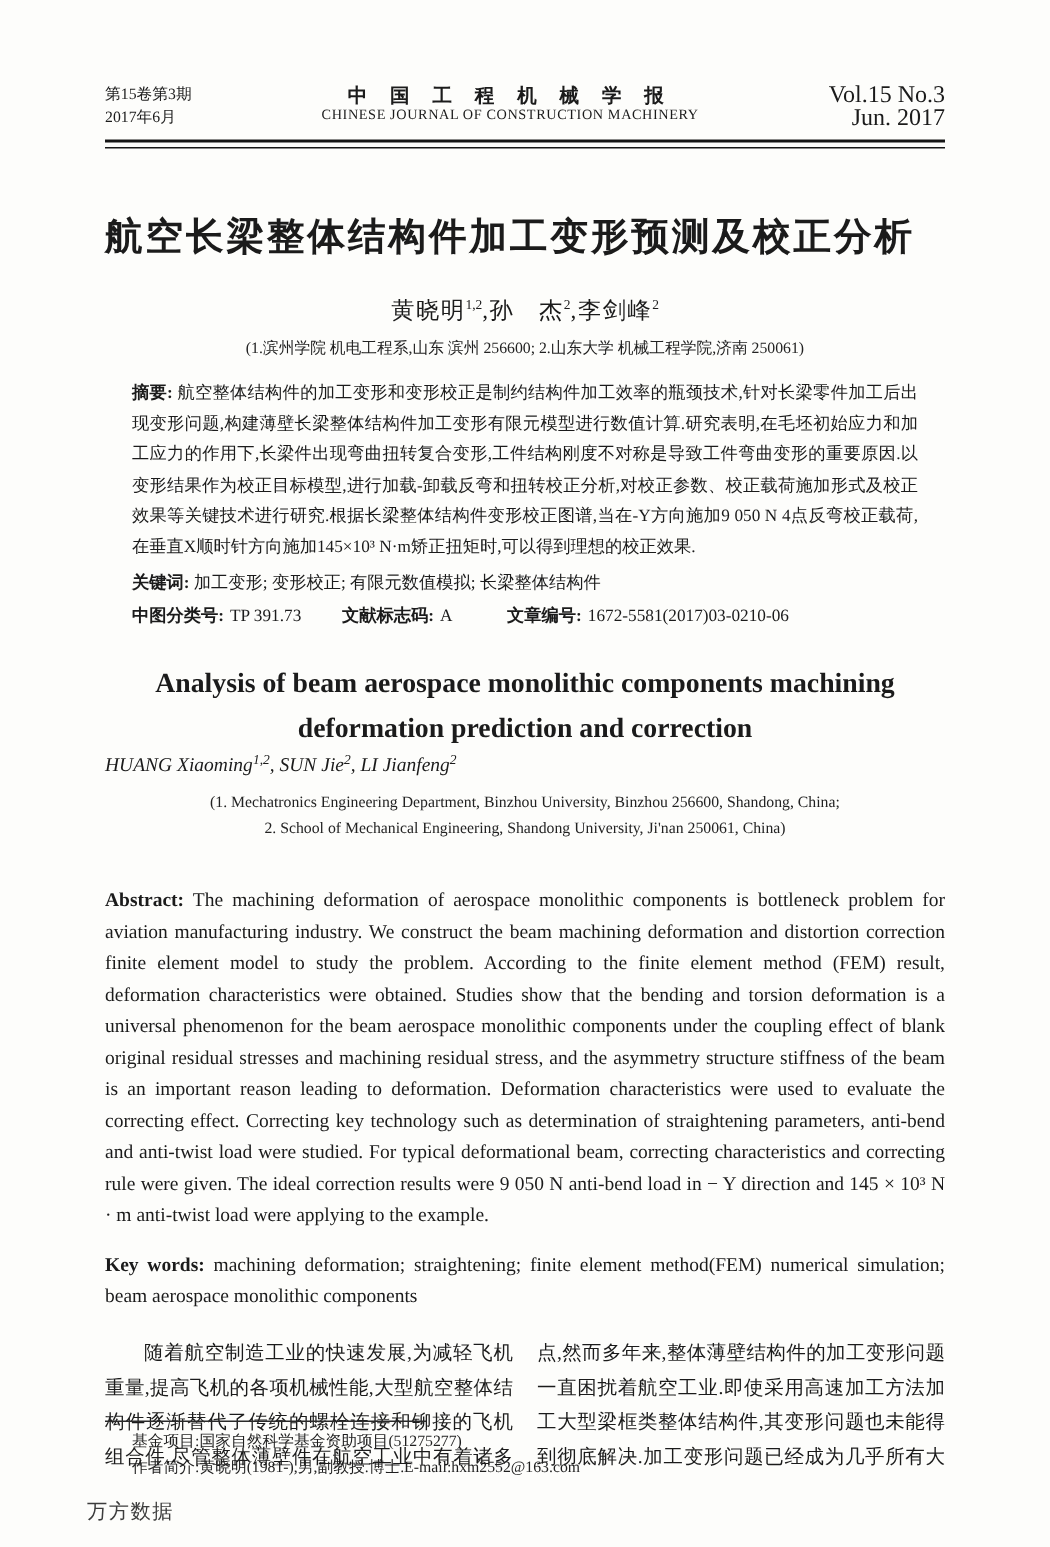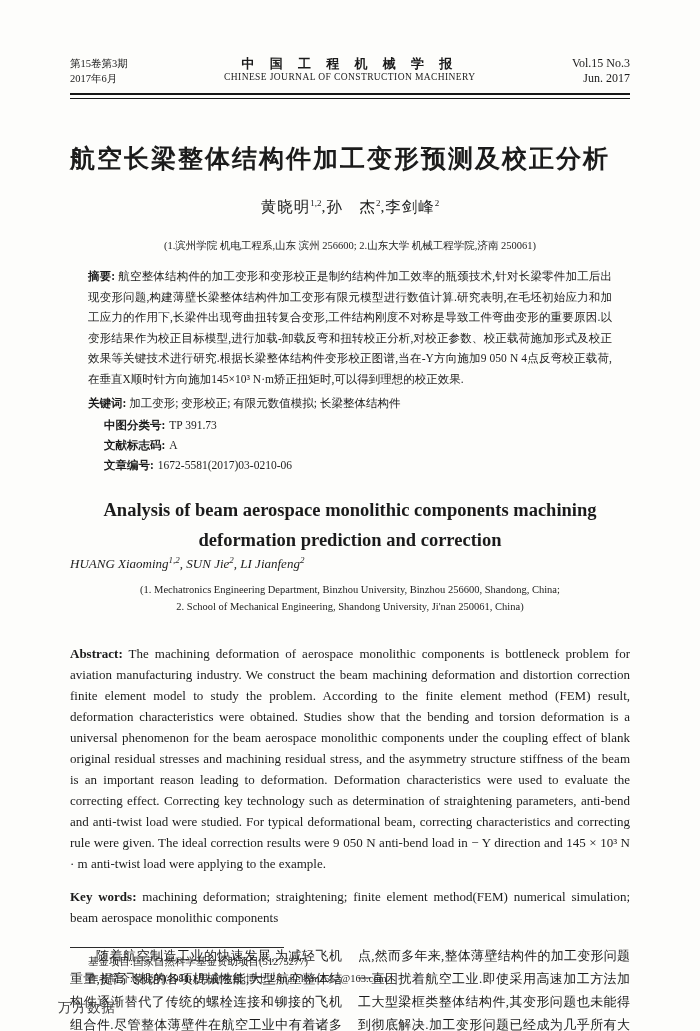--- a/index.html
+++ b/index.html
@@ -12,36 +12,36 @@
     font-family:"Liberation Serif","DejaVu Serif",serif;
     color:#1b1b1b;
     overflow:hidden;
   }
   
   .header{display:flex;justify-content:space-between;align-items:flex-start;}
   .h-left{font-size:10.5px;line-height:15px;white-space:nowrap;}
   .h-center{text-align:center;flex:1;}
   .jn-cn{font-size:13px;font-weight:bold;letter-spacing:6px;line-height:15px;}
   .jn-en{font-size:9.5px;letter-spacing:.4px;line-height:13px;}
-  .h-right{font-size:12px;line-height:15px;text-align:right;white-space:nowrap;}
+  .h-right{font-size:16px;line-height:15px;text-align:right;white-space:nowrap;}
   .double-rule{margin-top:7px;height:3px;border-top:2px solid #161616;border-bottom:1px solid #161616;}
   
   .cn-title{
     margin:42px 0 0 0;
     font-family:"Liberation Sans","DejaVu Sans",sans-serif;
     font-size:25px;font-weight:bold;letter-spacing:2px;
     line-height:34px;
   }
   .cn-authors{margin-top:22px;text-align:center;font-size:15.5px;letter-spacing:1px;}
   .cn-authors sup,.en-authors sup{font-size:9px;vertical-align:super;letter-spacing:0;}
-  .cn-affil{margin-top:21px;text-align:center;font-size:10.5px;color:#222;}
+  .cn-affil{margin-top:7px;text-align:center;font-size:10.5px;color:#222;}
   .abstract{margin:13px 18px 0 18px;font-size:11.5px;line-height:20.5px;text-align:justify;}
   .abstract .lbl,.kwline .lbl,.clc .lbl,.en-abs .lbl,.en-kw .lbl{font-weight:bold;}
   .kwline{margin:4px 18px 0 18px;font-size:11.5px;line-height:20px;}
-  .clc{margin:2px 18px 0 34px;font-size:11.5px;line-height:20px;display:flex;flex-direction:column;}
+  .clc{margin:2px 18px 0 18px;font-size:11.5px;line-height:20px;display:flex;}
   .clc .seg1{width:140px;}
   .clc .seg2{width:110px;}
   .clc .seg3{flex:1;}
   .clc .lbl{margin-right:4px;}
   
   .en-title{margin:20px 0 0 0;text-align:center;font-size:18.5px;font-weight:bold;line-height:30px;}
   .en-authors{text-align:left;font-size:13px;font-style:italic;}
   .en-affil{margin-top:9px;text-align:center;font-size:10.5px;line-height:17px;color:#222;}
   .en-abs{margin-top:28px;font-size:13px;line-height:21px;text-align:justify;}
   .en-kw{margin-top:12px;font-size:13px;line-height:21px;text-align:justify;}

